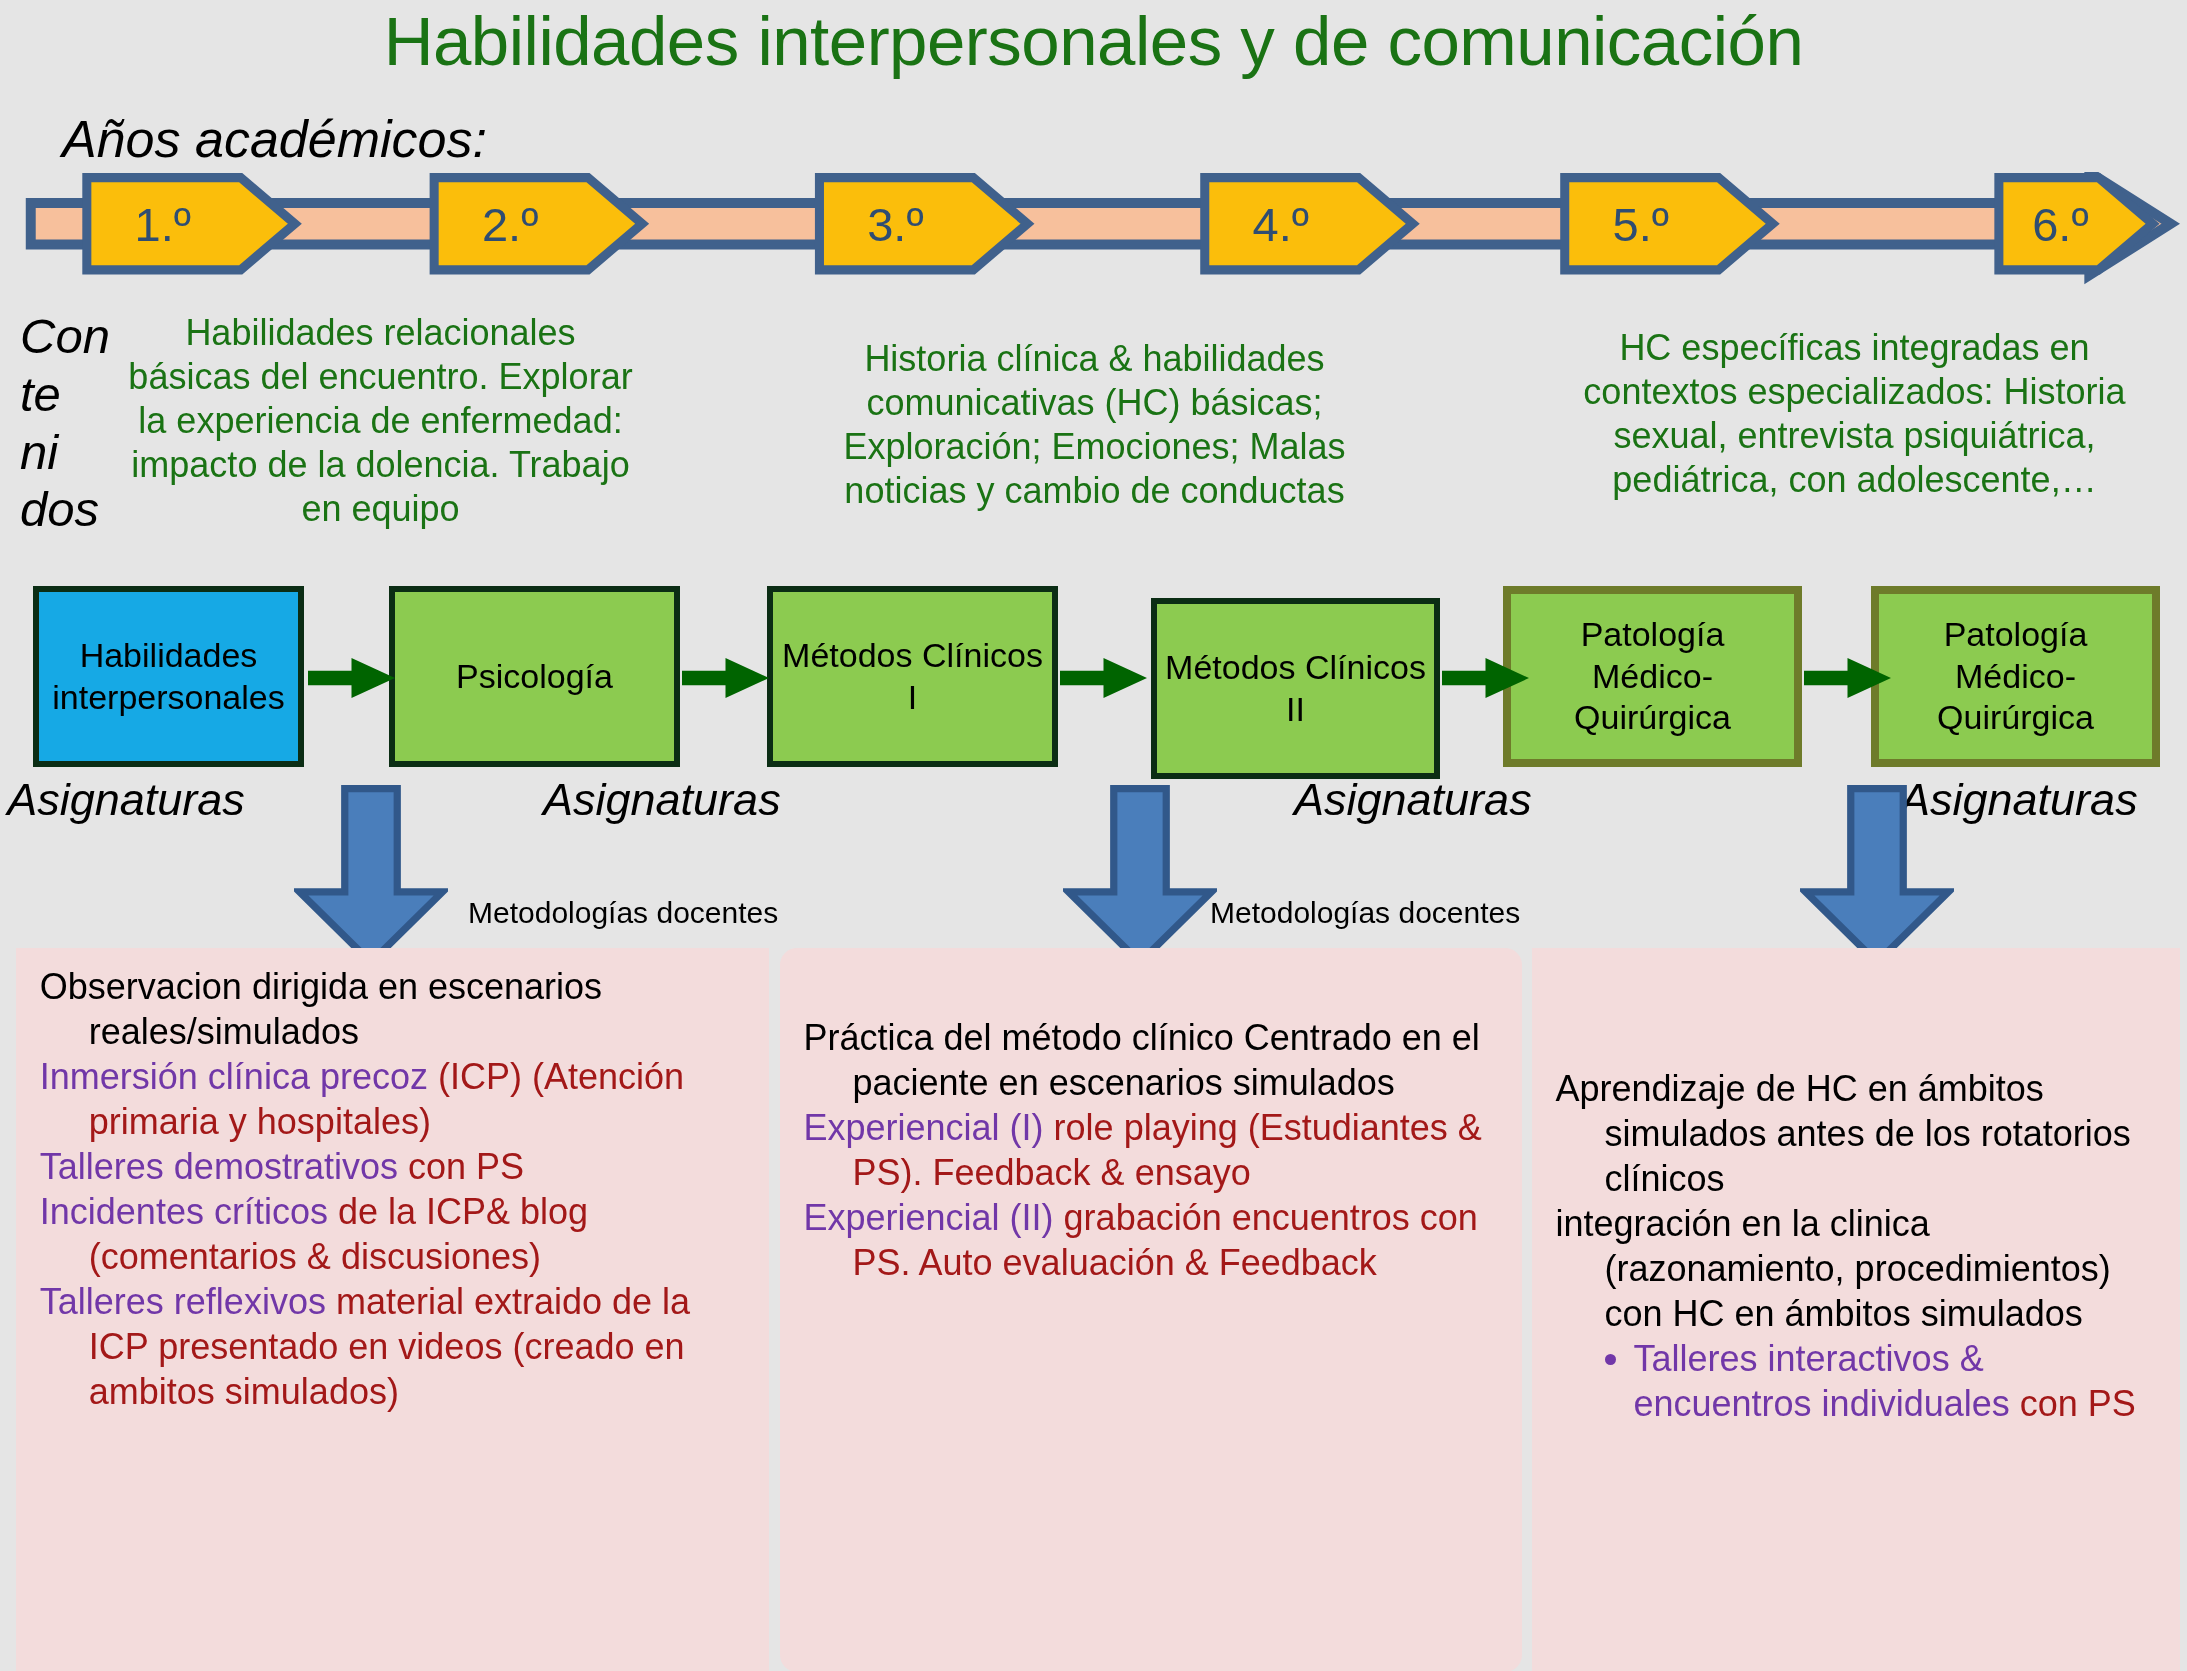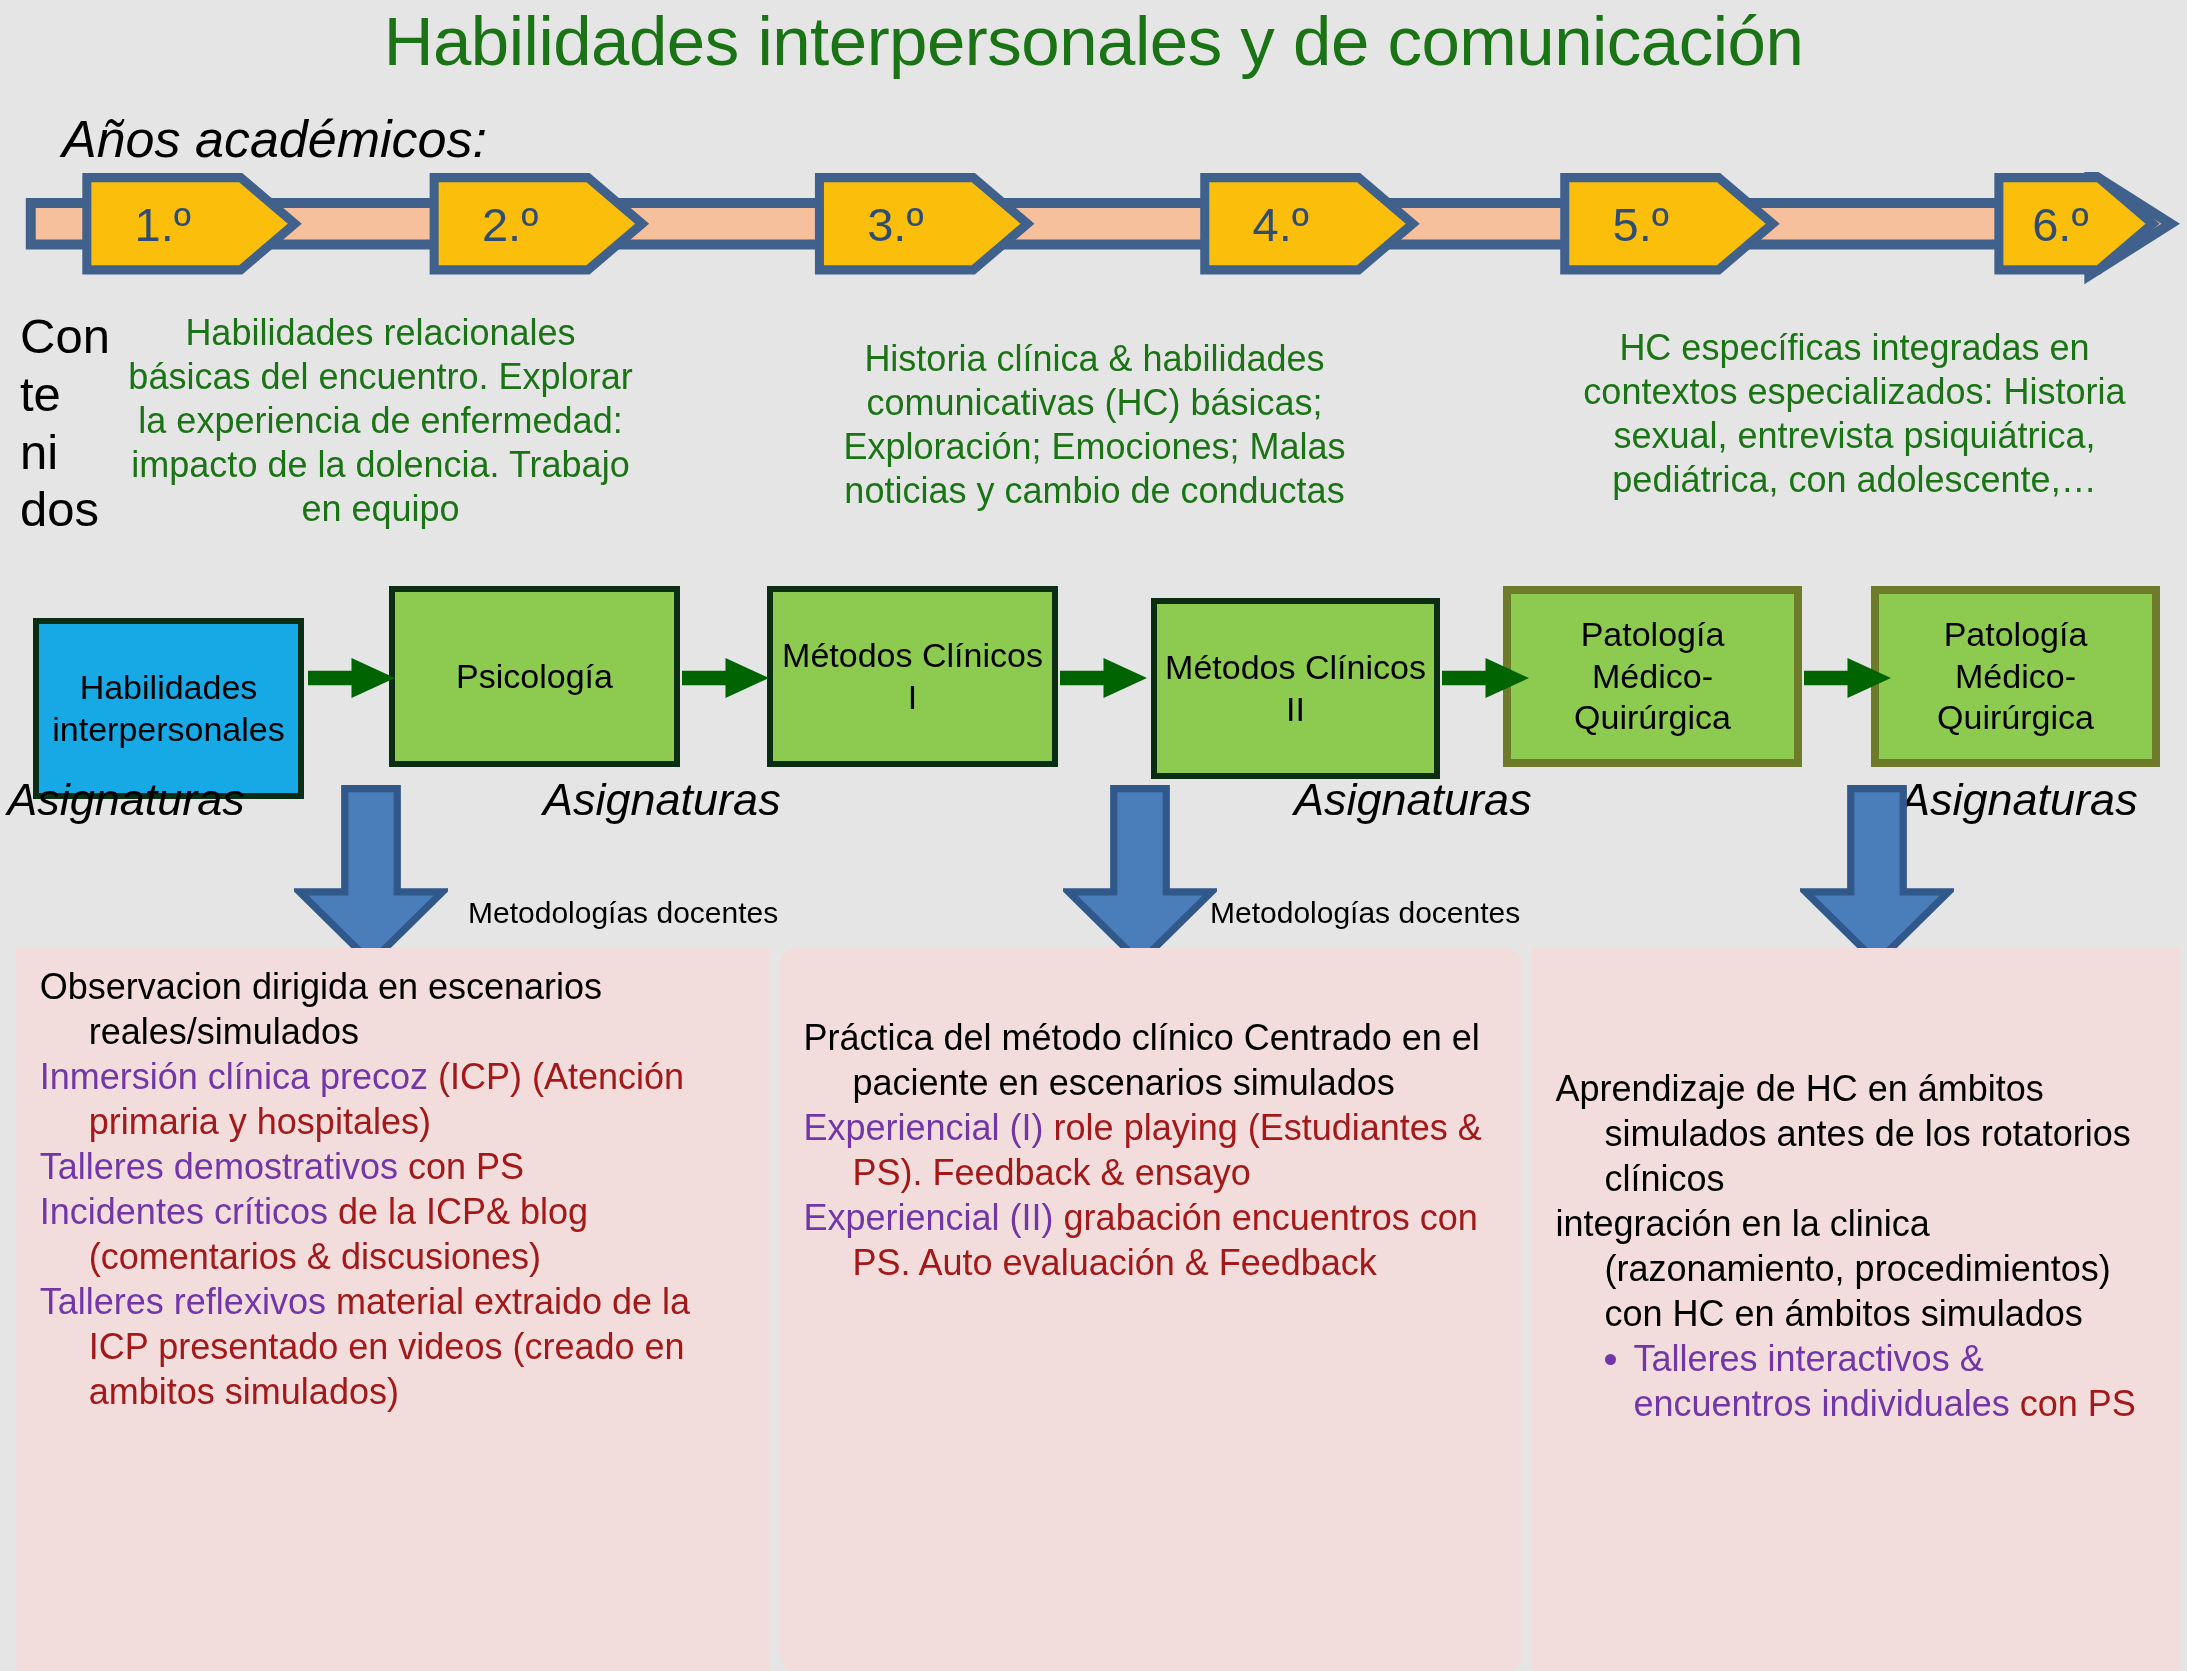--- a/index.html
+++ b/index.html
@@ -59,20 +59,21 @@
     fill: #2F4D72;
   }
 
   
   #contenidos {
     position: absolute;
     left: 20px;
     top: 308px;
     width: 136px;
     font-size: 49px;
+    font-style: italic;
     color: #000000;
     line-height: 1.18;
   }
   #contenidos div { white-space: nowrap; }
 
   
   .content-blurb {
     position: absolute;
     color: #1A7314;
     font-size: 36px;
@@ -91,21 +92,21 @@
     display: flex;
     align-items: center;
     justify-content: center;
     text-align: center;
     font-size: 34px;
     color: #000000;
     line-height: 1.22;
     box-sizing: border-box;
     padding: 1.8px 5.4px;
   }
-  .box-blue  { background: #16A9E5; border: 6.3px solid #0B2D14; margin-top: 32px; }
+  .box-blue  { background: #16A9E5; border: 6.3px solid #0B2D14; }
   .box-green { background: #8CCB50; border: 6.3px solid #0B2D14; }
   .box-olive { background: #8CCB50; border: 8.1px solid #6E7B2A; }
 
   #sb-0 { left: 33px;   width: 271px; }
   #sb-1 { left: 389px;  width: 291px; }
   #sb-2 { left: 767px;  width: 291px; }
   #sb-3 { left: 1151px; width: 289px; margin-top: 12px; }
   #sb-4 { left: 1503px; width: 299px; }
   #sb-5 { left: 1871px; width: 289px; }
 

